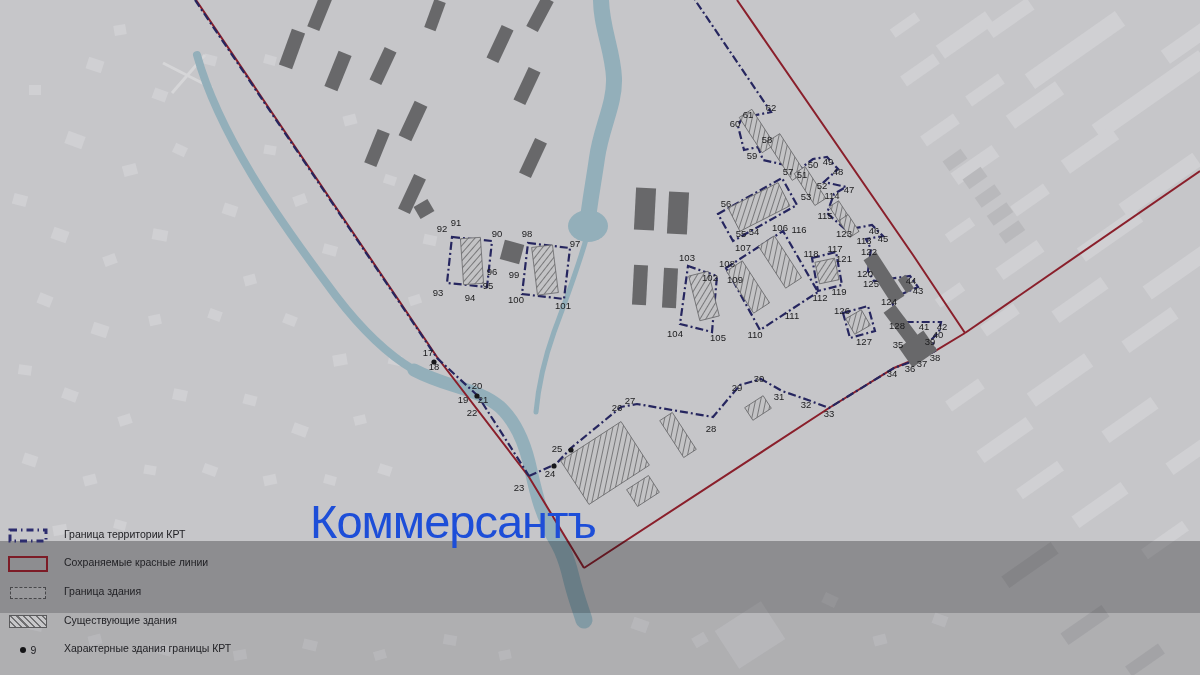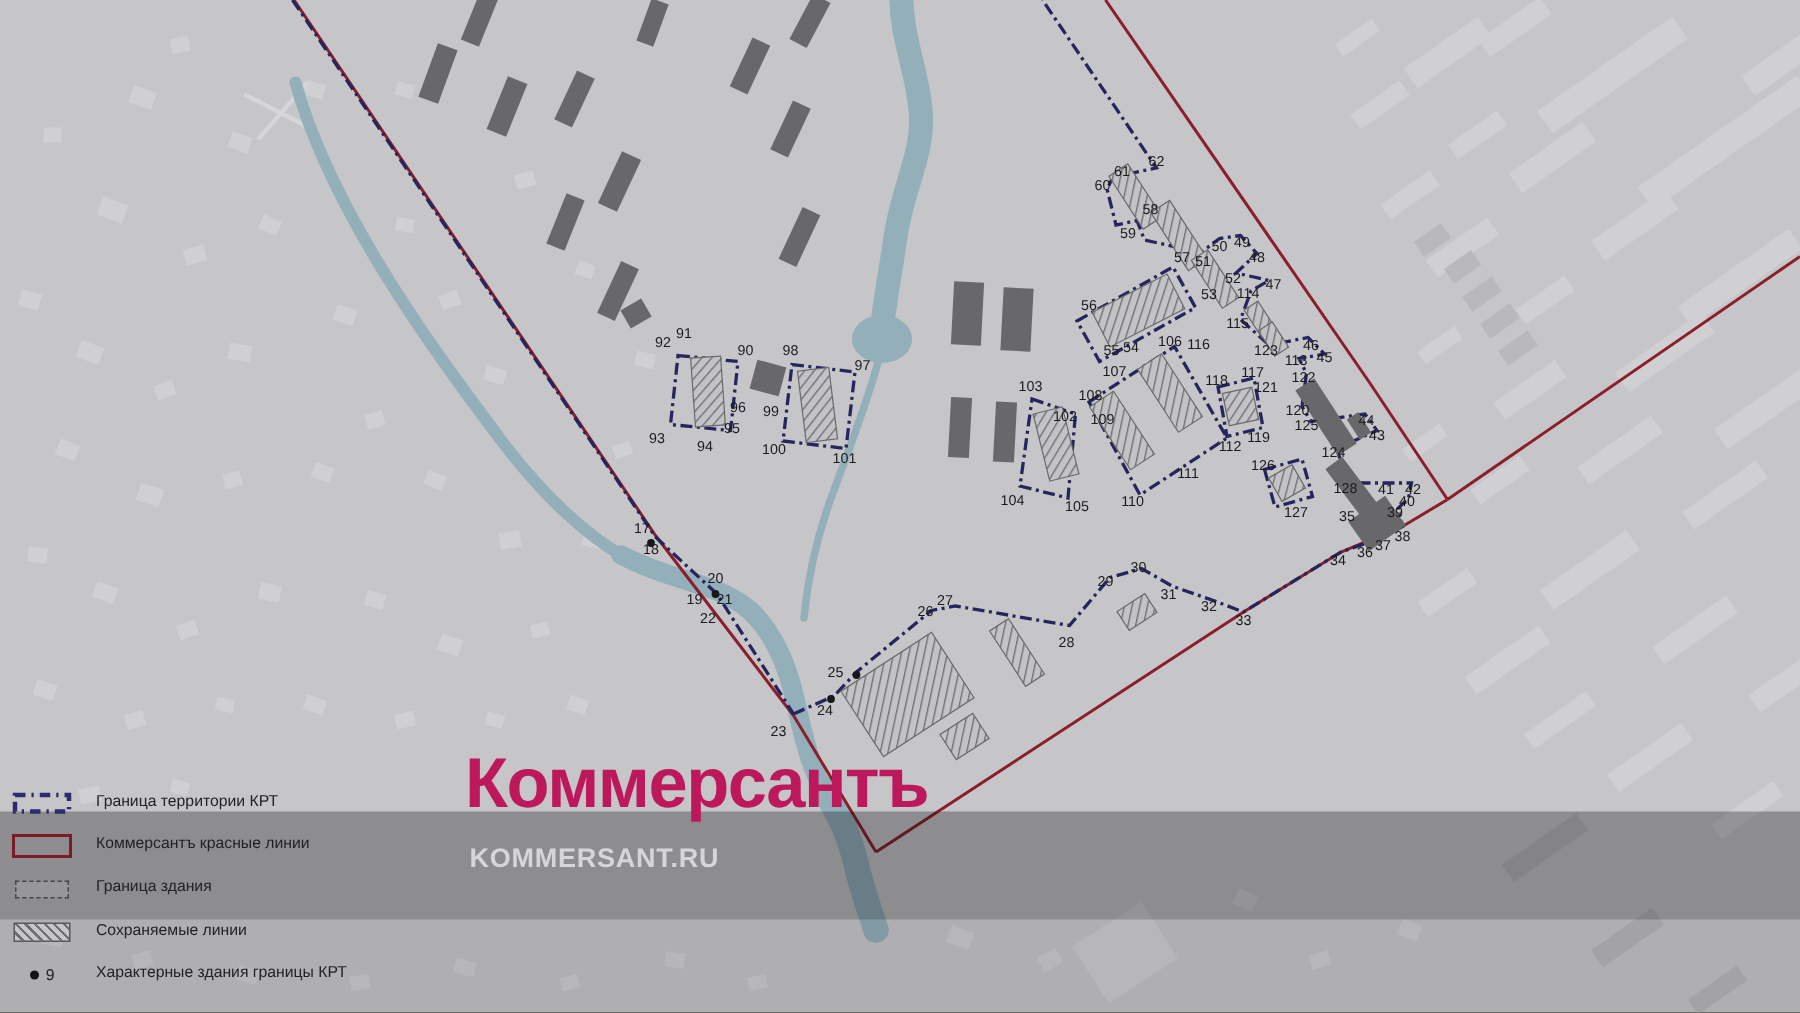--- a/index.html
+++ b/index.html
@@ -1,21 +1,21 @@
 <!DOCTYPE html>
 <html><head>
 <meta charset="utf-8">
 <style>
   html,body{margin:0;padding:0;background:#222;}
   .card{position:relative;width:1200px;height:675px;overflow:hidden;background:#c6c6c9;
         font-family:"Liberation Sans","DejaVu Sans",sans-serif;}
   .card svg{position:absolute;left:0;top:0;}
   .dim-band{position:absolute;left:0;top:541px;width:1200px;height:72px;background:rgba(10,10,12,0.30);}
   .dim-bottom{position:absolute;left:0;top:613px;width:1200px;height:62px;background:rgba(10,10,12,0.12);}
-  .logo{position:absolute;left:310px;top:498px;font-size:47px;font-weight:bold;color:#be185d;
+  .logo{position:absolute;left:310px;top:498px;font-size:47px;font-weight:normal;color:#1d4ed8;
         letter-spacing:-1px;line-height:1;}
   .site{position:absolute;left:313px;top:562px;font-size:18px;font-weight:bold;color:#d6d6d8;
         letter-spacing:0.5px;}
   .legend{position:absolute;left:8px;top:522px;width:260px;}
   .legend-row{position:absolute;left:0;display:flex;gap:16px;height:18px;}
   .legend-row .ic{width:40px;height:15px;flex:0 0 40px;display:flex;align-items:center;justify-content:center;}
   .legend-row .lb{font-size:10.5px;color:#222226;white-space:nowrap;}
   .ic-red{width:36px;height:12px;border:2px solid #7c1b26;}
   .ic-dem{width:36px;height:12px;background:#97979a;border:1.5px dashed #47474a;box-sizing:border-box;}
   .ic-hat{width:38px;height:13px;border:1px solid #5a5a5c;box-sizing:border-box;
@@ -283,48 +283,47 @@
         <text x="842" y="313.5" text-anchor="middle" font-size="9.5" fill="#1b1b1d" font-family="&quot;Liberation Sans&quot;,&quot;DejaVu Sans&quot;,sans-serif">126</text>
         <text x="864" y="344.5" text-anchor="middle" font-size="9.5" fill="#1b1b1d" font-family="&quot;Liberation Sans&quot;,&quot;DejaVu Sans&quot;,sans-serif">127</text>
         <text x="897" y="328.5" text-anchor="middle" font-size="9.5" fill="#1b1b1d" font-family="&quot;Liberation Sans&quot;,&quot;DejaVu Sans&quot;,sans-serif">128</text>
       </g>
   </svg>
 
   <div class="dim-band"></div>
   <div class="dim-bottom"></div>
 
   <div class="logo">Коммерсантъ</div>
-  <div class="site">KOMMERSANT.RU</div>
 
   <div class="legend">
     <div class="legend-row" style="top:6px">
       <span class="ic">
         <svg width="40" height="15">
             <rect x="2" y="2" width="36" height="11" fill="none" stroke="#2c2c6e" stroke-width="3" stroke-dasharray="7 4 1.5 4"></rect>
           </svg>
       </span>
       <span class="lb">Граница территории КРТ</span>
     </div>
     <div class="legend-row" style="top:34px">
       <span class="ic">
           <span class="ic-red"></span>
         </span>
-      <span class="lb">Коммерсантъ красные линии</span>
+      <span class="lb">Сохраняемые красные линии</span>
     </div>
     <div class="legend-row" style="top:63px">
       <span class="ic">
           <span class="ic-dem"></span>
         </span>
       <span class="lb">Граница здания</span>
     </div>
     <div class="legend-row" style="top:92px">
       <span class="ic">
           <span class="ic-hat"></span>
         </span>
-      <span class="lb">Сохраняемые линии</span>
+      <span class="lb">Существующие здания</span>
     </div>
     <div class="legend-row" style="top:120px">
       <span class="ic ic-dot">
         <i></i>
           <span>9</span>
       </span>
       <span class="lb">Характерные здания границы КРТ</span>
     </div>
   </div>
 </div>

